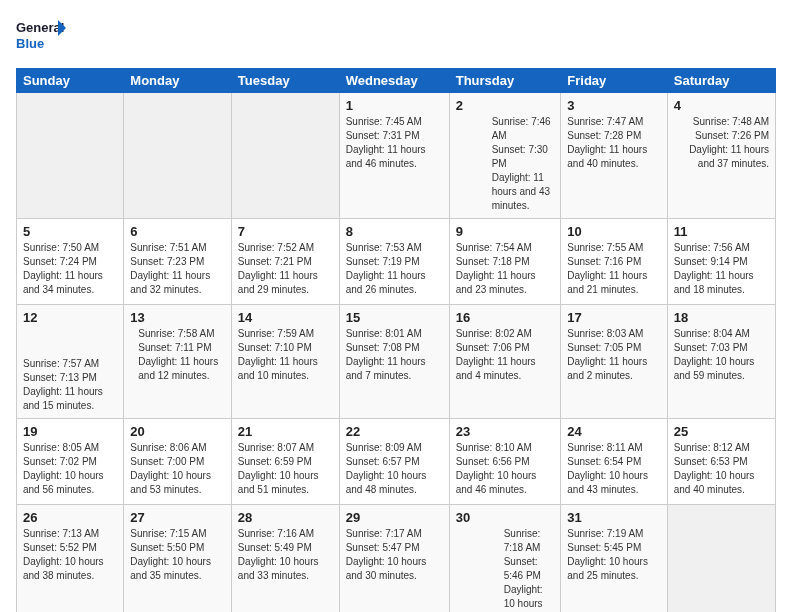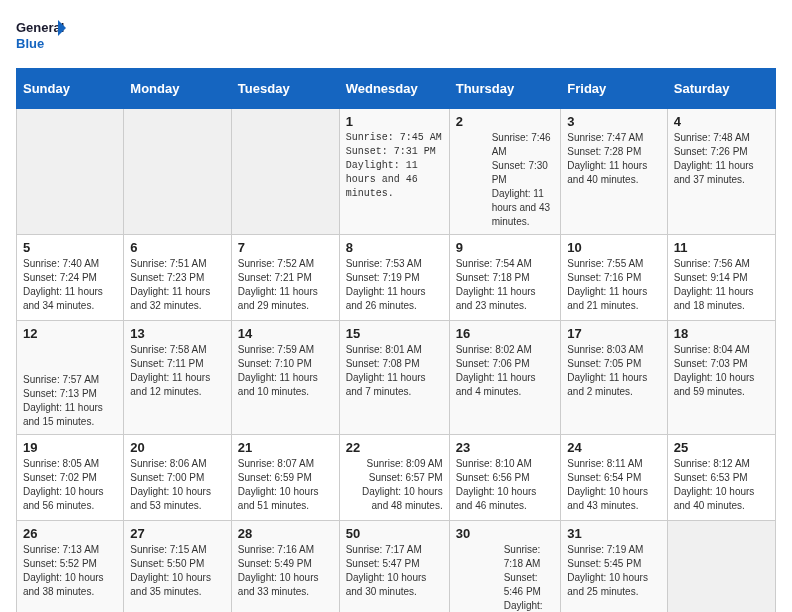--- a/index.html
+++ b/index.html
@@ -36,21 +36,21 @@
     }
     table {
       width: 100%;
       border-collapse: collapse;
       font-size: 10.5px;
     }
     thead tr th {
       background-color: #1565C0;
       color: #fff;
       text-align: left;
-      padding: 12px 6px;
+      padding: 4px 6px;
       font-size: 13px;
       font-weight: bold;
       border: 1px solid #1565C0;
     }
     tbody tr td {
       border: 1px solid #ccc;
       vertical-align: top;
       padding: 5px 6px;
       width: 113px;
       min-height: 80px;
@@ -105,47 +105,47 @@
         <th>Saturday</th>
       </tr>
   </thead>
   <tbody id="calendar-body">
   <tr>
         <td class="empty"></td>
         <td class="empty"></td>
         <td class="empty"></td>
         <td>
           <span class="day-num">1</span>
-          <div class="day-info" style="white-space: pre-line; font-family: Liberation Mono, monospace;">Sunrise: 7:45 AM
+          <div class="day-info" style="white-space: pre-line;">Sunrise: 7:45 AM
 Sunset: 7:31 PM
 Daylight: 11 hours and 46 minutes.</div>
         </td>
         <td>
           <span class="day-num">2</span>
           <div class="day-info" style="white-space: pre-line; margin-left: 36px;">Sunrise: 7:46 AM
 Sunset: 7:30 PM
 Daylight: 11 hours and 43 minutes.</div>
         </td>
         <td>
           <span class="day-num">3</span>
           <div class="day-info" style="white-space: pre-line;">Sunrise: 7:47 AM
 Sunset: 7:28 PM
 Daylight: 11 hours and 40 minutes.</div>
         </td>
         <td>
           <span class="day-num">4</span>
-          <div class="day-info" style="white-space: pre-line;">Sunrise: 7:48 AM
+          <div class="day-info" style="white-space: pre-line; text-align: right;">Sunrise: 7:48 AM
 Sunset: 7:26 PM
 Daylight: 11 hours and 37 minutes.</div>
         </td>
       </tr>
       <tr>
         <td>
           <span class="day-num">5</span>
-          <div class="day-info" style="white-space: pre-line;">Sunrise: 7:40 AM
+          <div class="day-info" style="white-space: pre-line;">Sunrise: 7:50 AM
 Sunset: 7:24 PM
 Daylight: 11 hours and 34 minutes.</div>
         </td>
         <td>
           <span class="day-num">6</span>
           <div class="day-info" style="white-space: pre-line;">Sunrise: 7:51 AM
 Sunset: 7:23 PM
 Daylight: 11 hours and 32 minutes.</div>
         </td>
         <td>
@@ -181,21 +181,21 @@
       </tr>
       <tr>
         <td>
           <span class="day-num">12</span>
           <div class="day-info" style="white-space: pre-line; margin-top: 32px;">Sunrise: 7:57 AM
 Sunset: 7:13 PM
 Daylight: 11 hours and 15 minutes.</div>
         </td>
         <td>
           <span class="day-num">13</span>
-          <div class="day-info" style="white-space: pre-line;">Sunrise: 7:58 AM
+          <div class="day-info" style="white-space: pre-line; margin-left: 8px;">Sunrise: 7:58 AM
 Sunset: 7:11 PM
 Daylight: 11 hours and 12 minutes.</div>
         </td>
         <td>
           <span class="day-num">14</span>
           <div class="day-info" style="white-space: pre-line;">Sunrise: 7:59 AM
 Sunset: 7:10 PM
 Daylight: 11 hours and 10 minutes.</div>
         </td>
         <td>
@@ -237,21 +237,21 @@
 Daylight: 10 hours and 53 minutes.</div>
         </td>
         <td>
           <span class="day-num">21</span>
           <div class="day-info" style="white-space: pre-line;">Sunrise: 8:07 AM
 Sunset: 6:59 PM
 Daylight: 10 hours and 51 minutes.</div>
         </td>
         <td>
           <span class="day-num">22</span>
-          <div class="day-info" style="white-space: pre-line; text-align: right;">Sunrise: 8:09 AM
+          <div class="day-info" style="white-space: pre-line;">Sunrise: 8:09 AM
 Sunset: 6:57 PM
 Daylight: 10 hours and 48 minutes.</div>
         </td>
         <td>
           <span class="day-num">23</span>
           <div class="day-info" style="white-space: pre-line;">Sunrise: 8:10 AM
 Sunset: 6:56 PM
 Daylight: 10 hours and 46 minutes.</div>
         </td>
         <td>
@@ -280,21 +280,21 @@
 Sunset: 5:50 PM
 Daylight: 10 hours and 35 minutes.</div>
         </td>
         <td>
           <span class="day-num">28</span>
           <div class="day-info" style="white-space: pre-line;">Sunrise: 7:16 AM
 Sunset: 5:49 PM
 Daylight: 10 hours and 33 minutes.</div>
         </td>
         <td>
-          <span class="day-num">50</span>
+          <span class="day-num">29</span>
           <div class="day-info" style="white-space: pre-line;">Sunrise: 7:17 AM
 Sunset: 5:47 PM
 Daylight: 10 hours and 30 minutes.</div>
         </td>
         <td>
           <span class="day-num">30</span>
           <div class="day-info" style="white-space: pre-line; margin-left: 48px;">Sunrise: 7:18 AM
 Sunset: 5:46 PM
 Daylight: 10 hours and 27 minutes.</div>
         </td>

